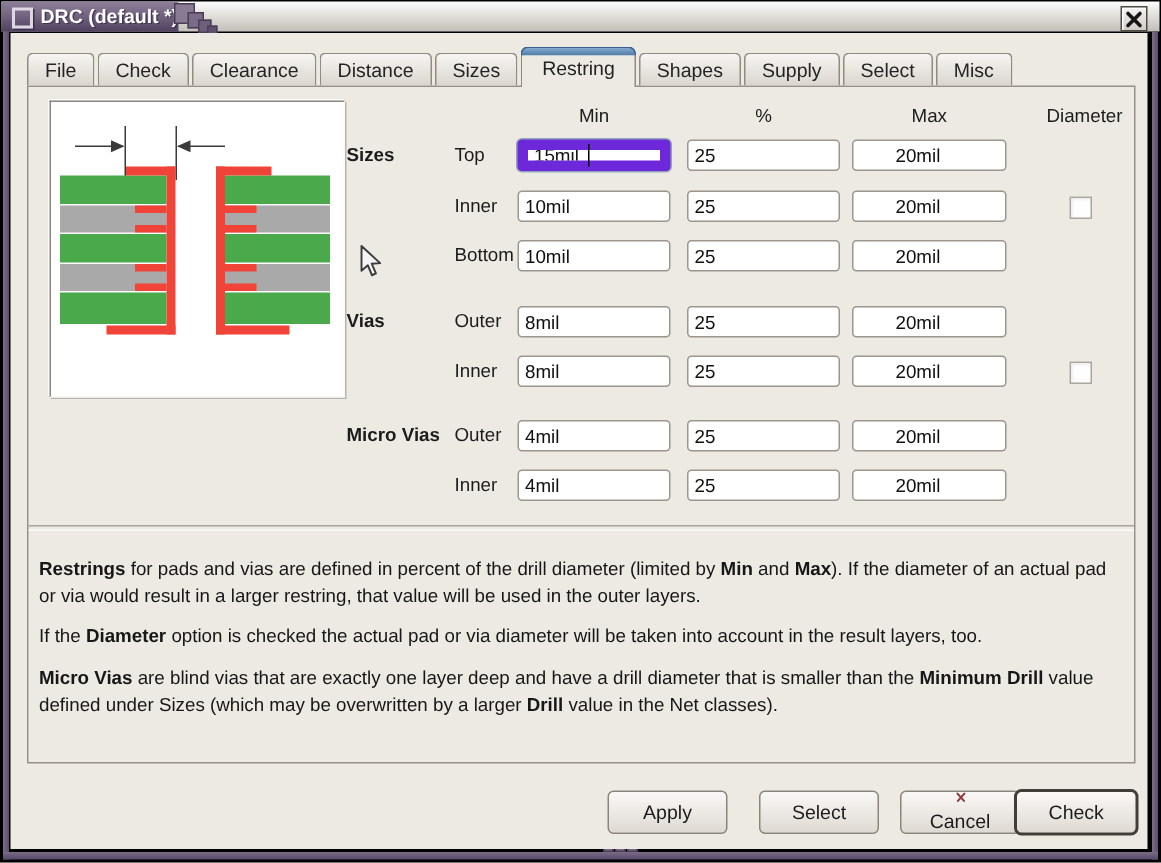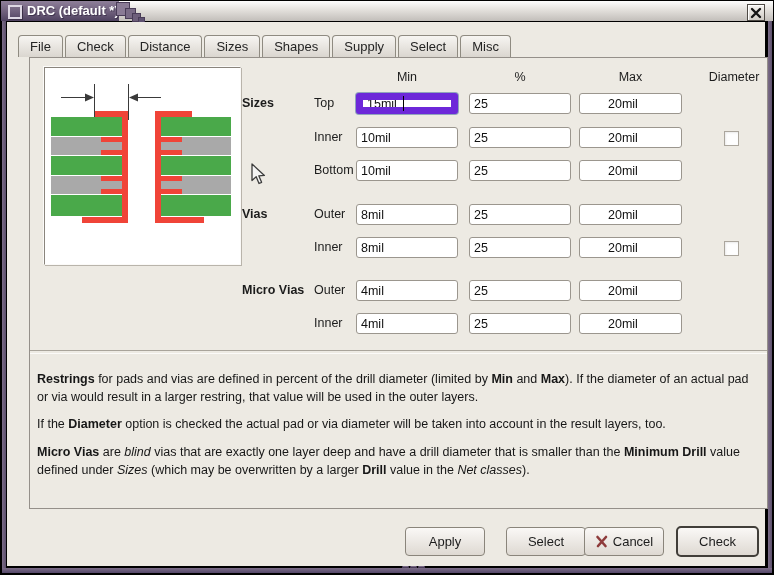--- a/index.html
+++ b/index.html
@@ -3,21 +3,21 @@
 <meta charset="utf-8">
 <style>
   html,body{margin:0;padding:0;}
   body{
     width:774px;height:575px;position:relative;overflow:hidden;
     background:#000;
     font-family:"Liberation Sans","DejaVu Sans",sans-serif;
     font-size:12.5px;color:#1c1c1c;
     -webkit-font-smoothing:antialiased;
   }
-  .b{font-weight:bold}.i{font-style:italic}
+  .b{font-weight:bold}.i{}
 
   
   .titlebar{position:absolute;left:1px;top:1px;width:772px;height:20px;
     background:linear-gradient(#fdfdfd,#e3e0dc 45%,#c2beba);}
   .tb-purple{position:absolute;left:0;top:0;width:118px;height:20px;
     background:linear-gradient(#8e7f99,#6e5f7b 55%,#4f4260);}
   .win-icon{position:absolute;left:7px;top:4px;width:10px;height:10px;
     border:2px solid #ded8e4;box-shadow:1px 1px 0 #3c3048;}
   .tb-title{position:absolute;left:26px;top:0;line-height:20px;
     font-weight:bold;font-size:13px;color:#fff;white-space:nowrap;
@@ -51,21 +51,21 @@
     background:linear-gradient(#f7f5f2,#dad6cf);
     border:1px solid #8f8b81;border-bottom:none;border-radius:4px 4px 0 0;
     font-size:13px;color:#242424;position:relative;cursor:default;}
   .tab.active{height:27px;margin-bottom:-1px;background:#edeae3;z-index:4;
     padding:0 13px;border-radius:5px 5px 0 0;}
   .tab.active::before{content:"";position:absolute;left:-1px;right:-1px;top:-1px;height:5px;
     background:linear-gradient(#84abce,#4e7aa5);
     border:1px solid #3a6290;border-bottom:none;border-radius:5px 5px 0 0;}
 
   
-  .panel{position:absolute;left:22px;top:35px;width:739px;height:452px;
+  .panel{position:absolute;left:11px;top:35px;width:739px;height:452px;
     box-sizing:border-box;border:1px solid #95908a;background:#edeae3;z-index:2;}
 
   .preview{position:absolute;left:14px;top:9px;width:195px;height:196px;
     background:#fff;border:1px solid #8a857d;
     border-right-color:#fbfaf8;border-bottom-color:#fbfaf8;
     box-shadow:-1px -1px 0 #fbfaf8,1px 1px 0 #b9b4ab;}
 
   .hdr{position:absolute;top:12px;height:15px;text-align:center;font-size:12.5px;}
   .hdr-min{left:326px;width:102px;}
   .hdr-pct{left:439px;width:102px;}
@@ -97,21 +97,21 @@
   .help-p2{top:344px;}
   .help-p3{top:372px;}
 
   
   .btn{position:absolute;top:505px;width:80px;height:29px;box-sizing:border-box;
     display:flex;align-items:center;justify-content:center;gap:5px;
     background:linear-gradient(#faf8f6,#ded9d2);
     border:1px solid #8a857b;border-radius:4px;font-size:13px;color:#1c1c1c;cursor:default;}
   .btn-apply{left:398px;}
   .btn-select{left:499px;}
-  .btn-cancel{left:577px;}
+  .btn-cancel{left:593px;flex-direction:column;}
   .btn-check{left:669px;top:504px;width:83px;height:31px;border:2px solid #413e39;border-radius:5px;}
 </style>
 </head>
 <body>
 
 <div class="titlebar">
   <div class="tb-purple">
     <span class="win-icon"></span>
     <span class="tb-title">DRC (default *)</span>
   </div>
@@ -132,22 +132,24 @@
     <span></span>
     <span></span>
     <span></span>
   </div>
 
 <div class="dialog">
 
   <div class="tabbar">
     <div class="tab">File</div>
     <div class="tab">Check</div>
+    <div class="tab">Clearance</div>
     <div class="tab">Distance</div>
     <div class="tab">Sizes</div>
+    <div class="tab active">Restring</div>
     <div class="tab">Shapes</div>
     <div class="tab">Supply</div>
     <div class="tab">Select</div>
     <div class="tab">Misc</div>
   </div>
 
   <div class="panel">
 
     <div class="preview">
       <svg width="193" height="194" viewBox="0 0 193 194">

